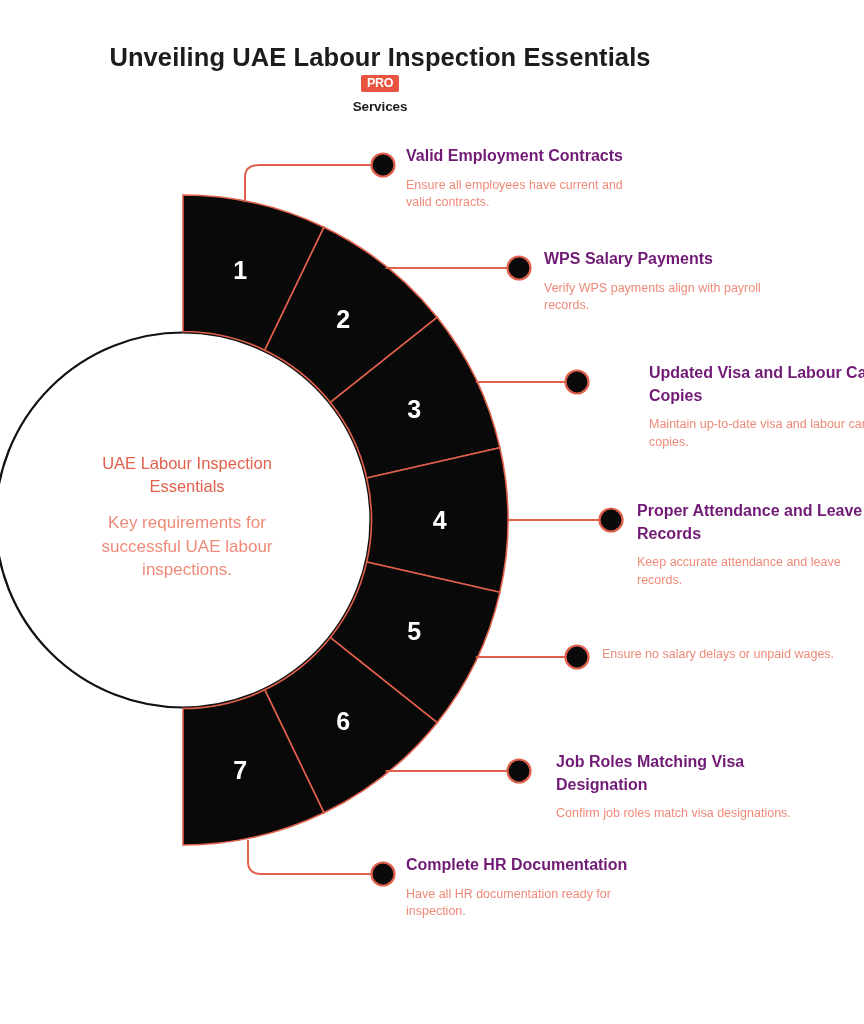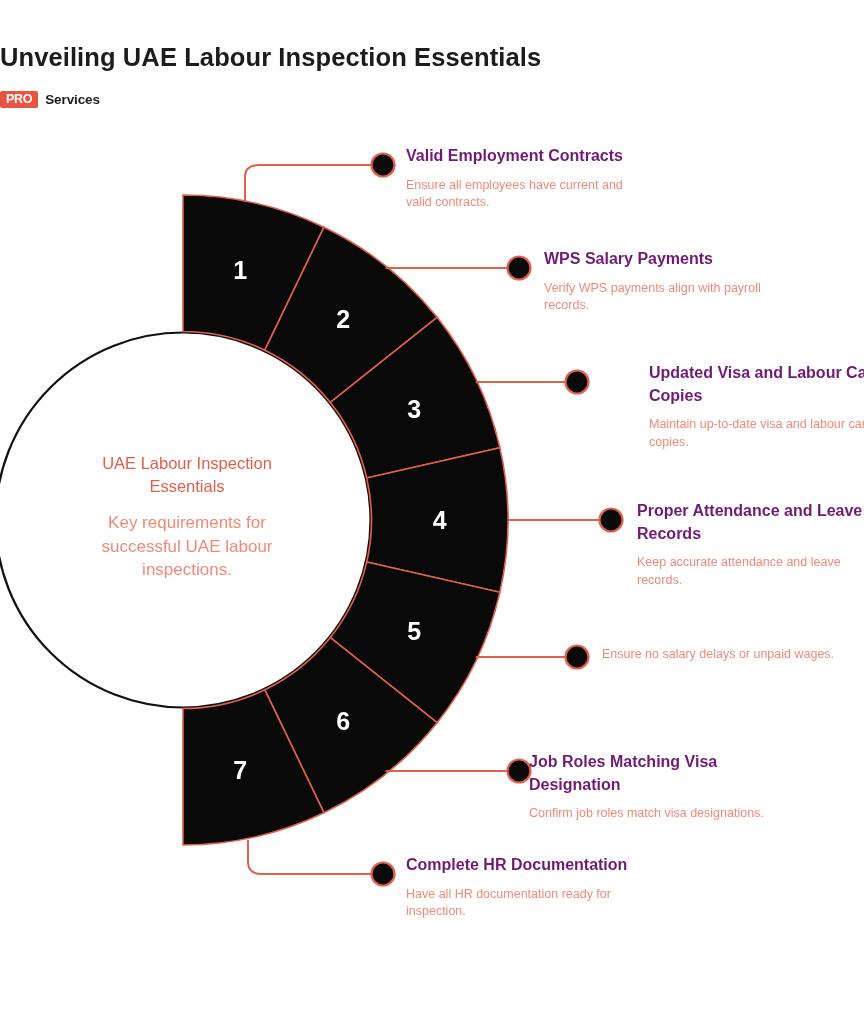--- a/index.html
+++ b/index.html
@@ -21,35 +21,37 @@
     height: 1024px;
     background: #ffffff;
   }
 
   
   .header {
     position: absolute;
     top: 42px;
     left: 0;
     width: 760px;
+    text-align: center;
   }
   .header-title {
     font-size: 25.5px;
     font-weight: bold;
     color: #1c1c1c;
     letter-spacing: 0.1px;
     line-height: 1.2;
     margin: 0;
   }
   .brand {
-    margin-top: 18px;
+    margin-top: 2px;
     display: inline-flex;
     align-items: center;
     gap: 7px;
     justify-content: center;
+    flex-direction: column;
   }
   .brand-badge {
     display: inline-block;
     background: #e8543f;
     color: #ffffff;
     font-size: 12.5px;
     font-weight: bold;
     letter-spacing: -0.3px;
     padding: 1px 6px 2px 6px;
     border-radius: 2px;
@@ -195,21 +197,21 @@
 
   <div class="callout" style="left:637px; top:500px;">
     <p class="callout-title">Proper Attendance and Leave Records</p>
     <p class="callout-desc">Keep accurate attendance and leave records.</p>
   </div>
 
   <div class="callout" style="left:602px; top:637px;">
     <p class="callout-desc">Ensure no salary delays or unpaid wages.</p>
   </div>
 
-  <div class="callout" style="left:529px; top:751px;">
+  <div class="callout" style="left:556px; top:751px;">
     <p class="callout-title">Job Roles Matching Visa Designation</p>
     <p class="callout-desc">Confirm job roles match visa designations.</p>
   </div>
 
   <div class="callout" style="left:406px; top:854px;">
     <p class="callout-title">Complete HR Documentation</p>
     <p class="callout-desc">Have all HR documentation ready for inspection.</p>
   </div>
 
 </div>

